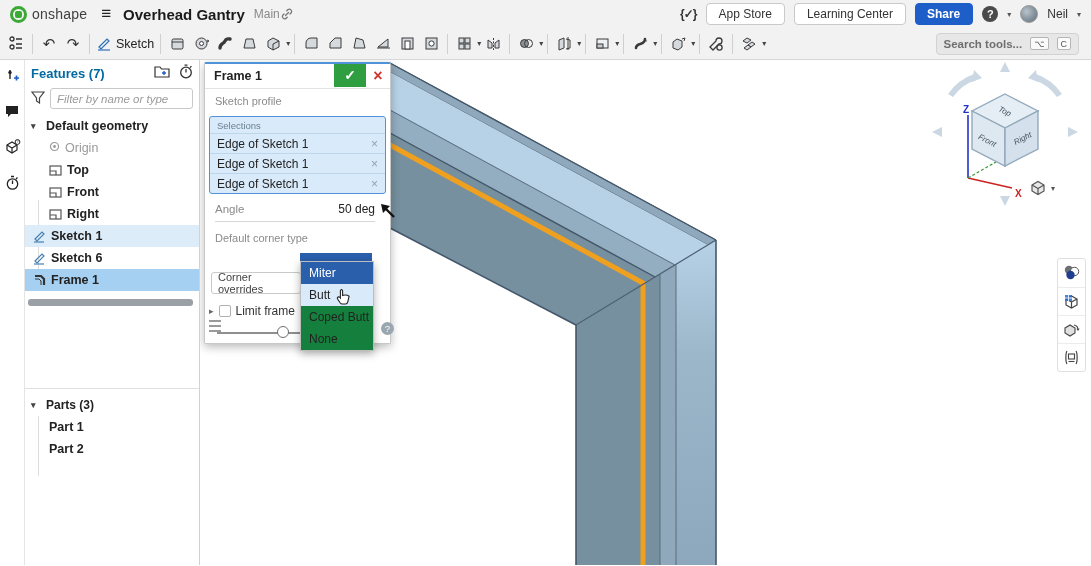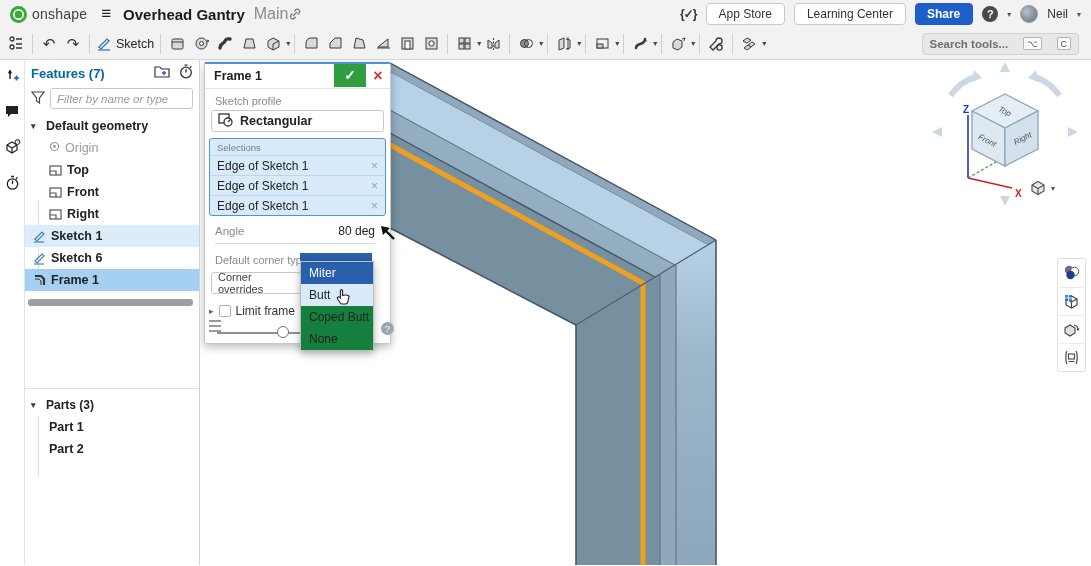--- a/index.html
+++ b/index.html
@@ -6,40 +6,40 @@
   html,body { width:1091px; height:566px; overflow:hidden; font-family:"Liberation Sans", sans-serif; background:#fff; }
   .app { width:1091px; height:565px; display:flex; flex-direction:column; }
 
   
   .topbar { height:28px; background:#f2f2f2; display:flex; align-items:center; padding:0 10px; flex:0 0 auto; }
   .logo-mark { width:17px; height:17px; border-radius:50%; border:3px solid #3aaa35; position:relative; margin-right:5px; }
   .logo-mark:after { content:""; position:absolute; left:2px; top:2px; width:7px; height:7px; border-radius:2px; background:#3aaa35; }
   .logo-text { font-size:14px; color:#3f3f3f; letter-spacing:.2px; margin-right:14px; }
   .hamburger { font-size:17px; color:#222; margin-right:12px; cursor:pointer; }
   .doc-title { font-size:15px; font-weight:bold; color:#1a1a1a; margin-right:9px; }
-  .workspace { font-size:16px; color:#8a8a8a; }
+  .workspace { font-size:12px; color:#8a8a8a; }
   .link-ico svg { display:block; }
   .topbar-right { margin-left:auto; display:flex; align-items:center; gap:9px; }
   .fs-icon { font-size:12px; color:#333; font-weight:bold; letter-spacing:-1px; }
   .top-btn { background:#fff; border:1px solid #c9c9c9; border-radius:4px; font-size:12px; color:#333; padding:3px 12px; cursor:pointer; }
   .share-btn { background:#1e5ec9; border:1px solid #1e5ec9; color:#fff; font-weight:bold;padding-left:11px; }
   .help-circle { width:16px; height:16px; border-radius:50%; background:#4a4a4a; color:#fff; font-size:11px; font-weight:bold; display:flex; align-items:center; justify-content:center; }
   .caret { font-size:8px; color:#555; }
   .avatar { width:18px; height:18px; border-radius:50%; background:radial-gradient(circle at 35% 35%, #b8c4cc, #5b6a77); border:1px solid #999; }
   .user-name { font-size:12px; color:#333; }
 
   
   .toolbar { height:32px; background:#f2f2f2; border-bottom:1px solid #d7d7d7; display:flex; align-items:center; padding:0 4px; flex:0 0 auto; }
   .tbtn { height:26px; min-width:24px; display:flex; align-items:center; justify-content:center; border-radius:3px; padding:0 2px; cursor:pointer; }
   .tbtn svg { display:block; }
   .tsep { width:1px; height:20px; background:#cfcfcf; margin:0 4px; }
   .tcaret { font-size:8px; color:#444; margin-left:1px; cursor:pointer; }
   .undo-redo { font-size:15px; color:#333; }
   .sketch-label { font-size:12.5px; color:#222; margin-left:4px; }
-  .search-tools { margin-left:auto; margin-right:8px; background:#e7e7e7; border:1px solid #d2d2d2; border-radius:4px; height:22px; display:flex; align-items:center; padding:0 7px; gap:15px; cursor:text; }
+  .search-tools { margin-left:auto; margin-right:8px; background:#e7e7e7; border:1px solid #d2d2d2; border-radius:4px; height:22px; display:flex; align-items:center; padding:0 7px; gap:8px; cursor:text; }
   .search-tools .ph { font-size:11.5px; color:#6f6f6f; font-weight:bold; }
   .key { font-size:9px; color:#555; border:1px solid #b5b5b5; border-radius:2px; background:#fafafa; padding:0 3px; height:13px; line-height:12px; }
 
   
   .main { flex:1; display:flex; position:relative; min-height:0; }
 
   
   .leftstrip { width:25px; background:#fff; border-right:1px solid #e4e4e4; display:flex; flex-direction:column; align-items:center; padding-top:8px; gap:16px; flex:0 0 auto; }
   .leftstrip .ls { cursor:pointer; }
 
@@ -549,46 +549,38 @@
 
       <div class="dialog">
         <div class="dlg-head">
           <span class="dlg-title">Frame 1</span>
           <span class="btns">
             <span class="ok-btn">✓</span>
             <span class="x-btn">×</span>
           </span>
         </div>
         <div class="dlg-label">Sketch profile</div>
-        <div class="profile-field">
-          <span><svg width="16" height="14" viewBox="0 0 16 14">
-                <rect x="1" y="1" width="10" height="9" fill="none" stroke="#333" stroke-width="1.3"></rect>
-                <circle cx="10" cy="9" r="4" fill="#fff" stroke="#333" stroke-width="1.3"></circle>
-                <path d="M10 9 l3 -3" stroke="#333" stroke-width="1.1"></path>
-              </svg></span>
-          <span>Rectangular</span>
-        </div>
         <div class="sel-box">
           <div class="sl">Selections</div>
           <div class="sel-item">
             <span>Edge of Sketch 1</span>
             <span class="x">×</span>
           </div>
           <div class="sel-item">
             <span>Edge of Sketch 1</span>
             <span class="x">×</span>
           </div>
           <div class="sel-item">
             <span>Edge of Sketch 1</span>
             <span class="x">×</span>
           </div>
         </div>
         <div class="angle-row">
           <span class="al">Angle</span>
-          <span class="av">80 deg</span>
+          <span class="av">50 deg</span>
           <span class="angle-arrow">
             <svg width="18" height="18" viewBox="0 0 18 18">
                 <path d="M15 15 L5 5" stroke="#111" stroke-width="2.4"></path>
                 <polygon points="2,2 11,4 4,11" fill="#111"></polygon>
               </svg>
           </span>
         </div>
         <div class="dlg-label" style="padding-top:10px;">Default corner type</div>
         <div class="corner-overrides">Corner overrides</div>
         <div class="limit-row">

